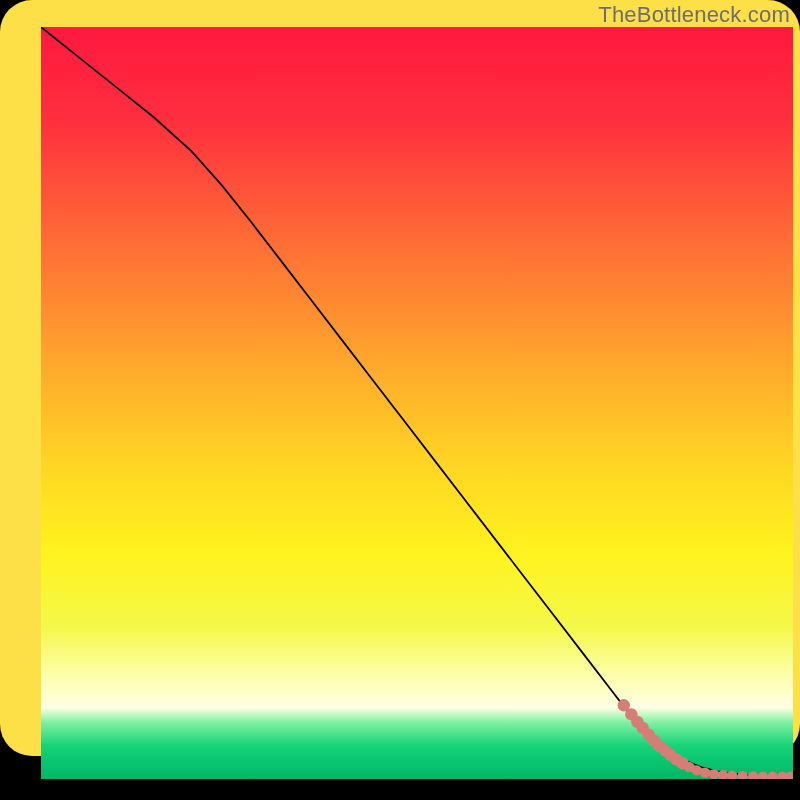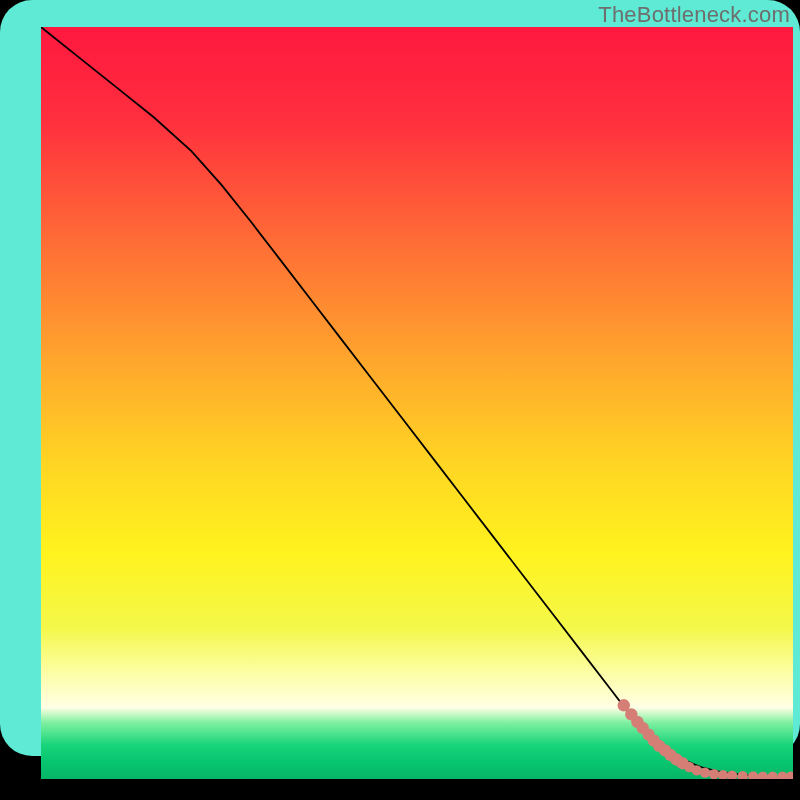--- a/index.html
+++ b/index.html
@@ -8,21 +8,21 @@
     width: 800px;
     height: 800px;
     background: #000;
     font-family: Arial, Helvetica, sans-serif;
     overflow: hidden;
   }
   .frame {
     position: relative;
     width: 800px;
     height: 756px;
-    background: #5eead4;
+    background: #fde047;
     border-radius: 32px;
   }
   .attribution {
     position: absolute;
     top: 2px;
     right: 10px;
     color: #6e6e6e;
     font-size: 22px;
     font-weight: 500;
     letter-spacing: 0.2px;

